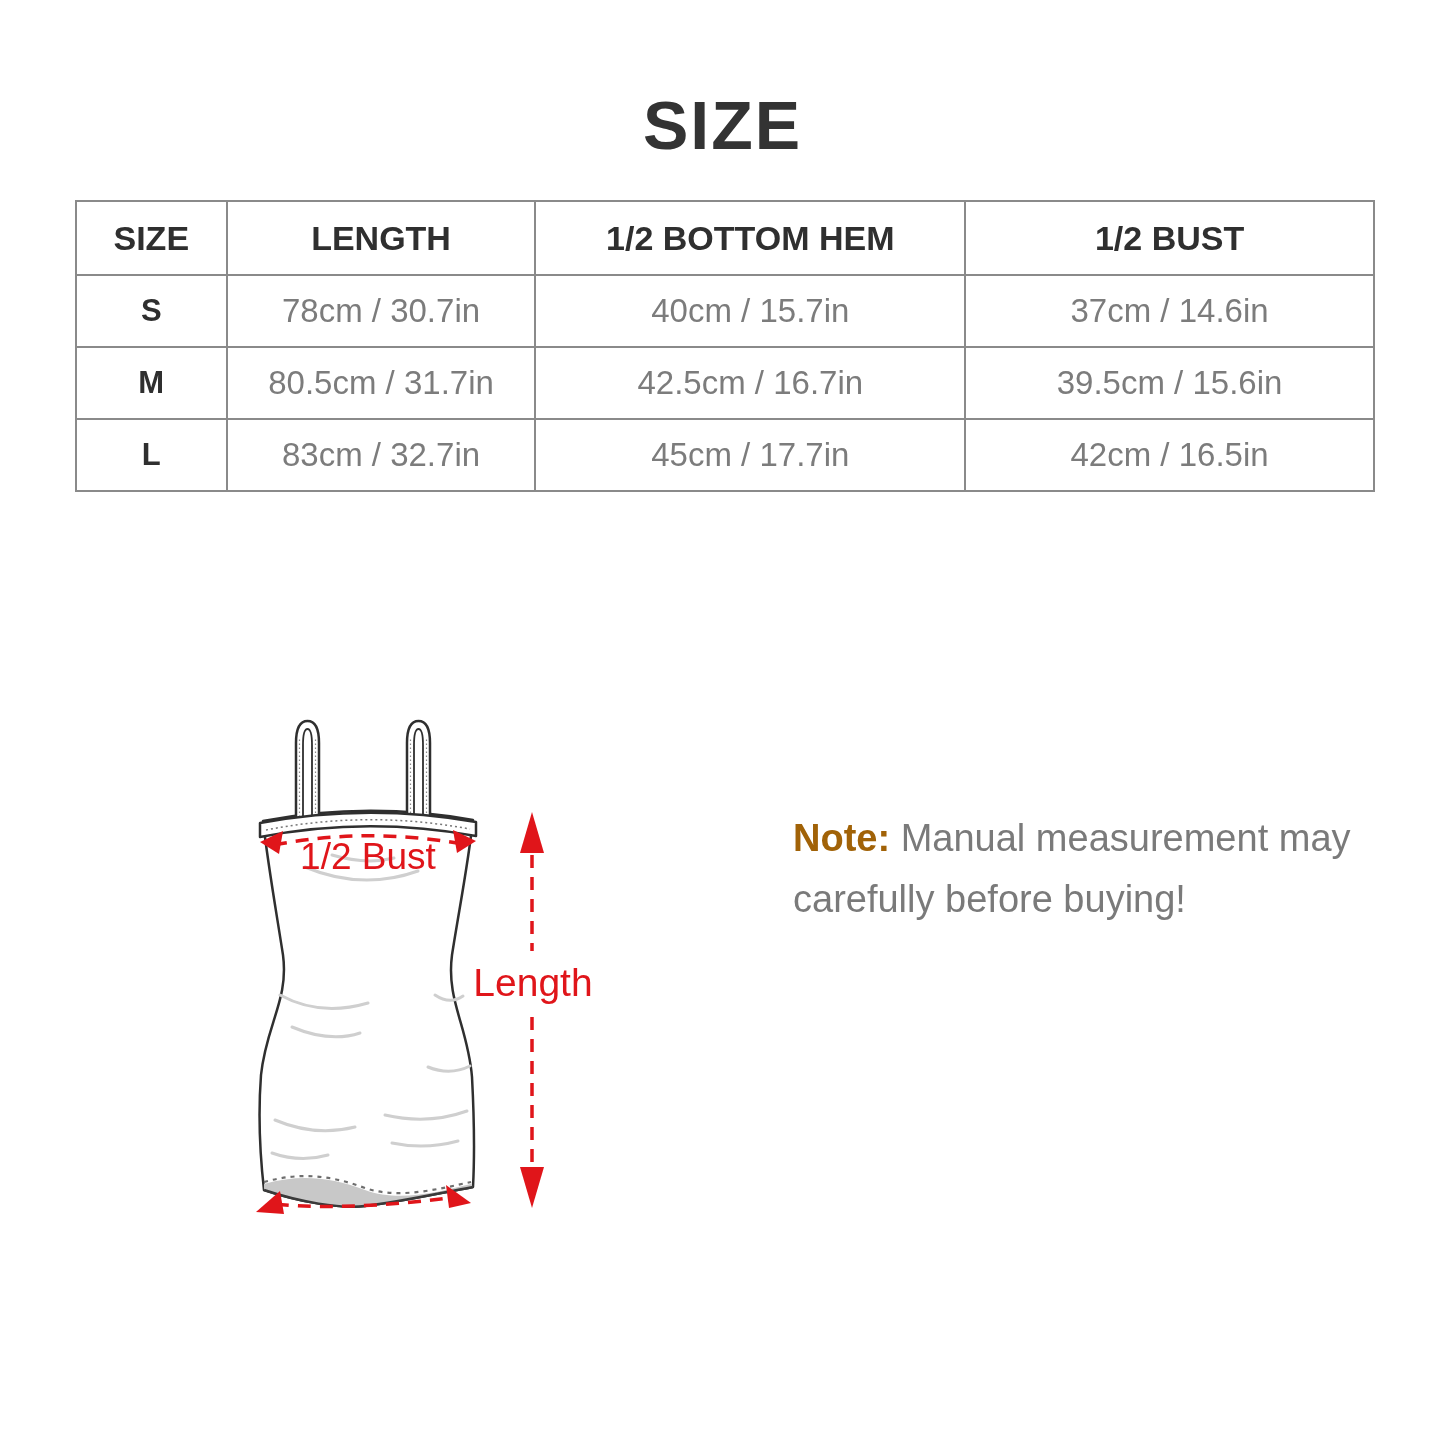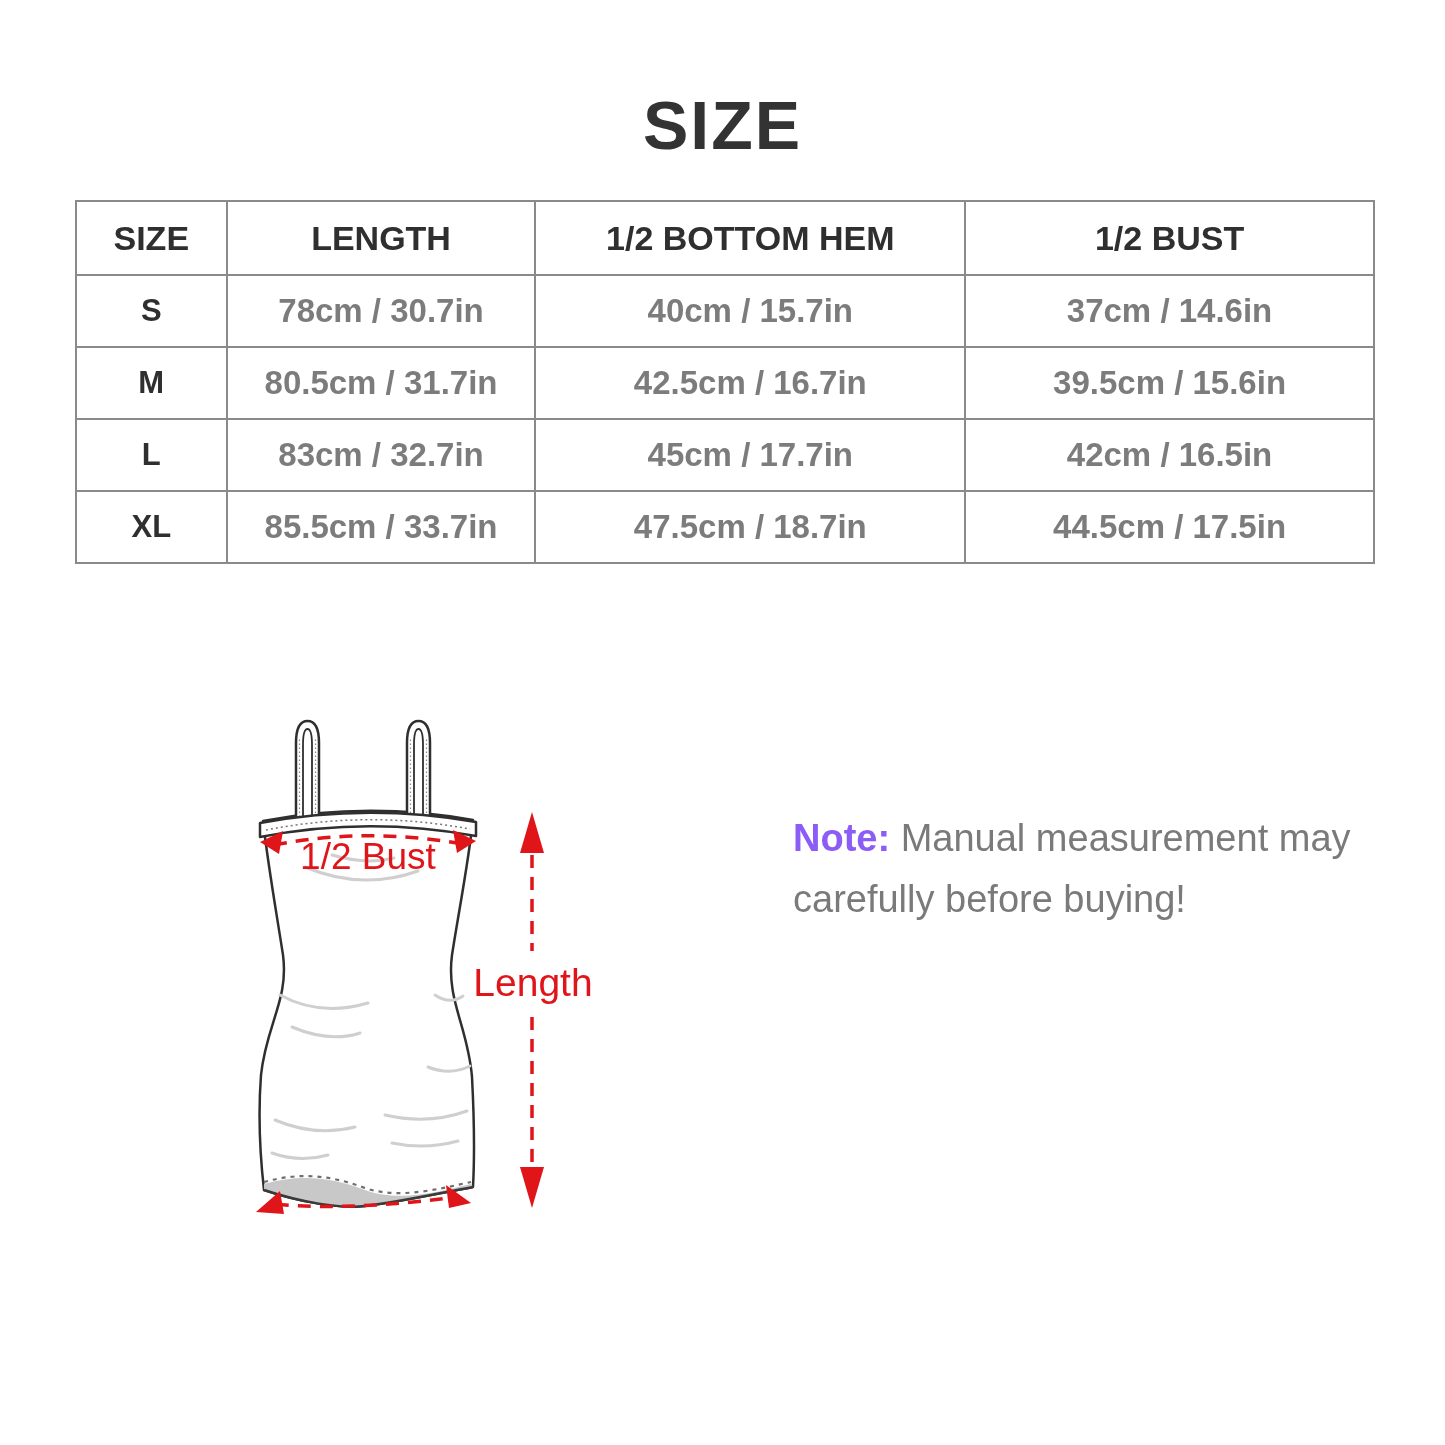--- a/index.html
+++ b/index.html
@@ -38,21 +38,21 @@
   .size-table thead th{
     height:72px;
     font-size:34px;
     font-weight:bold;
     color:#2f2f2f;
   }
   .size-table tbody td{
     height:70px;
     font-size:33px;
     color:#7c7c7c;
-    font-weight:bold;
+    font-weight:normal;
   }
   .size-table tbody td.size-cell{
     font-size:31px;
     font-weight:bold;
     color:#2f2f2f;
   }
   
   .dress-diagram{
     position:absolute;
     left:180px;top:695px;
@@ -62,21 +62,21 @@
   .note-block{
     position:absolute;
     left:793px;top:808px;
     width:600px;
     font-size:38px;
     line-height:61px;
     color:#7a7a7a;
   }
   .note-label{
     font-weight:bold;
-    color:#8b5cf6;
+    color:#a16207;
   }
 </style>
 </head>
 <body>
 
 <div id="page">
 
   <h1 class="page-title">SIZE</h1>
 
   <table class="size-table">
@@ -105,26 +105,20 @@
         <td class="size-cell">M</td>
         <td>80.5cm / 31.7in</td>
         <td>42.5cm / 16.7in</td>
         <td>39.5cm / 15.6in</td>
       </tr>
       <tr>
         <td class="size-cell">L</td>
         <td>83cm / 32.7in</td>
         <td>45cm / 17.7in</td>
         <td>42cm / 16.5in</td>
-      </tr>
-      <tr>
-        <td class="size-cell">XL</td>
-        <td>85.5cm / 33.7in</td>
-        <td>47.5cm / 18.7in</td>
-        <td>44.5cm / 17.5in</td>
       </tr>
     </tbody>
   </table>
 
   <svg class="dress-diagram" viewBox="0 0 420 590" xmlns="http://www.w3.org/2000/svg">
 
     <g>
       <path d="M83,126
                C 88,170 96,215 103,260
                C 109,305 86,330 81,380

